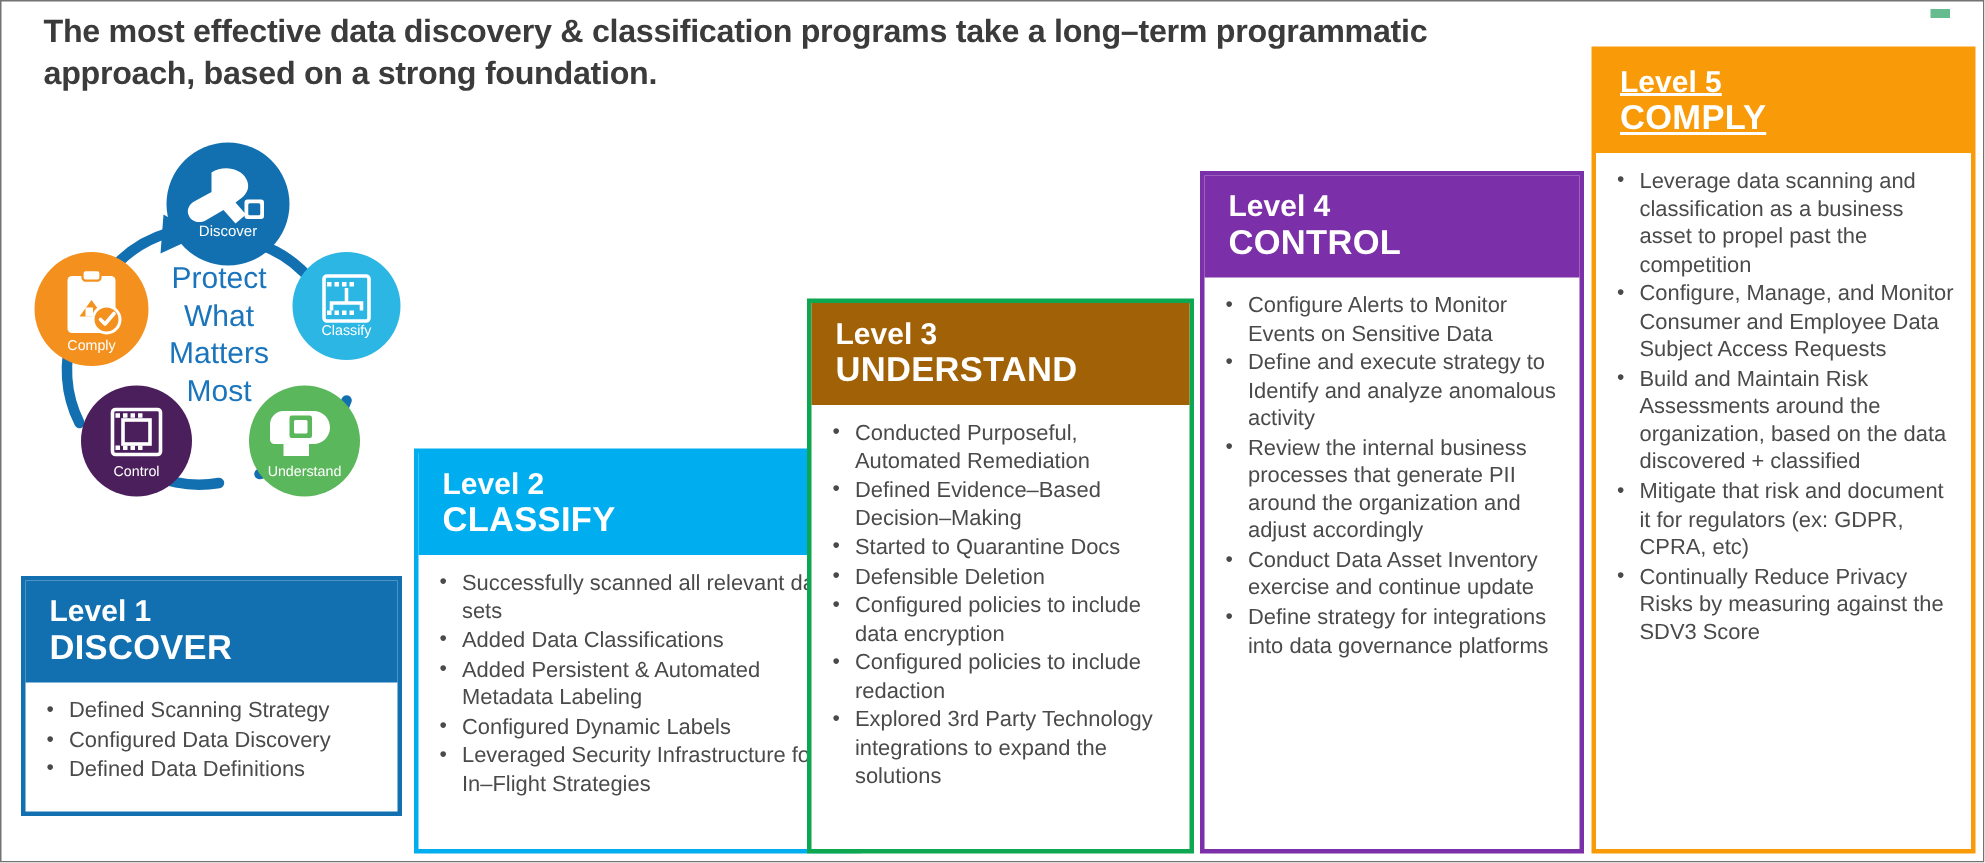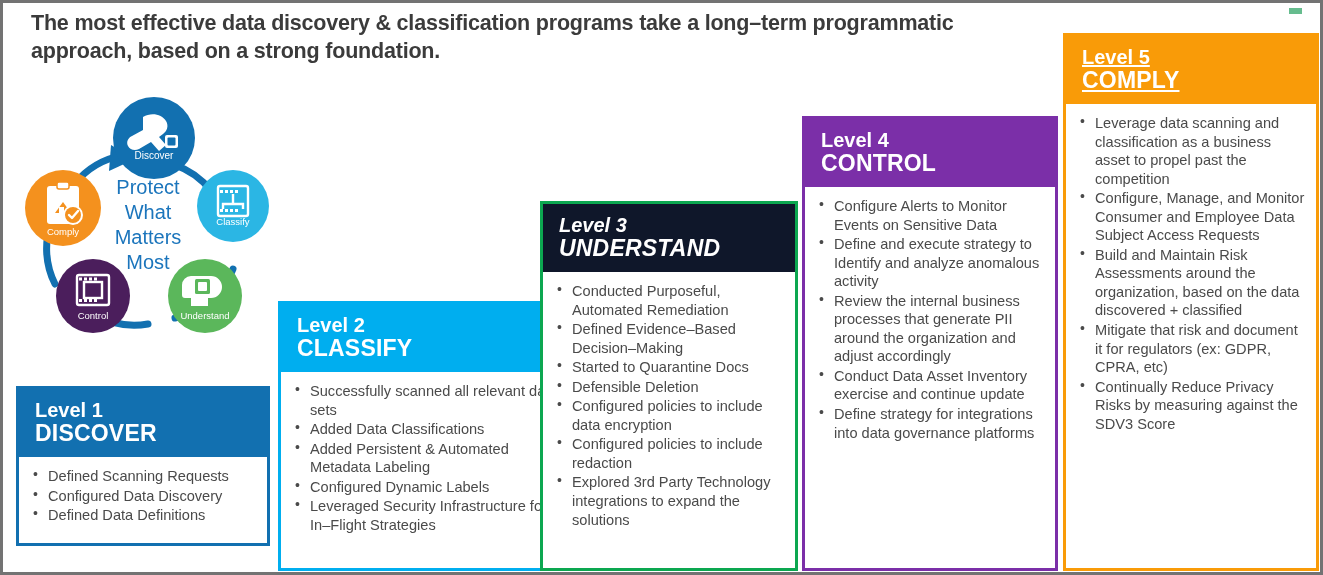--- a/index.html
+++ b/index.html
@@ -6,21 +6,21 @@
   html, body {
     width: 1323px; height: 575px;
     background: #ffffff;
     font-family: "Liberation Sans", sans-serif;
     overflow: hidden;
   }
   #slide {
     position: relative;
     width: 1323px; height: 575px;
     background: #ffffff;
-    border: 3px solid #737373;
+    border: 1px solid #737373;
   }
 
   
   #headline {
     position: absolute;
     left: 28px; top: 6px;
     width: 930px;
     font-size: 21.5px;
     font-weight: bold;
     line-height: 1.32;
@@ -75,21 +75,21 @@
 
   
   #card1 { left: 13px;   top: 383px; width: 254px; height: 160px; border-color: #1270B0; }
   #card2 { left: 275px;  top: 298px; width: 298px; height: 270px; border-color: #00AEEF; }
   #card3 { left: 537px;  top: 198px; width: 258px; height: 370px; border-color: #0CA750; }
   #card4 { left: 799px;  top: 113px; width: 256px; height: 455px; border-color: #7B2FA8; }
   #card5 { left: 1060px; top: 30px;  width: 256px; height: 538px; border-color: #F99B08; }
 
   #card1 .card-head { background: #1270B0; }
   #card2 .card-head { background: #00AEEF; }
-  #card3 .card-head { background: #0f172a; font-style: italic; }
+  #card3 .card-head { background: #a16207; }
   #card4 .card-head { background: #7B2FA8; }
   #card5 .card-head { background: #F99B08; text-decoration: underline; }
 
   
   #artifact {
     position: absolute;
     left: 1286px; top: 5px;
     width: 13px; height: 6px;
     background: #4bb07a;
     opacity: .85;
@@ -201,21 +201,21 @@
     </svg>
   </div>
 
   <div class="card" id="card1">
     <div class="card-head">
       <span class="lv">Level 1</span>
       <span class="nm">DISCOVER</span>
     </div>
     <div class="card-body">
       <ul>
-        <li>Defined Scanning Requests</li>
+        <li>Defined Scanning Strategy</li>
         <li>Configured Data Discovery</li>
         <li>Defined Data Definitions</li>
       </ul>
     </div>
   </div>
 
   <div class="card" id="card2">
     <div class="card-head">
       <span class="lv">Level 2</span>
       <span class="nm">CLASSIFY</span>

